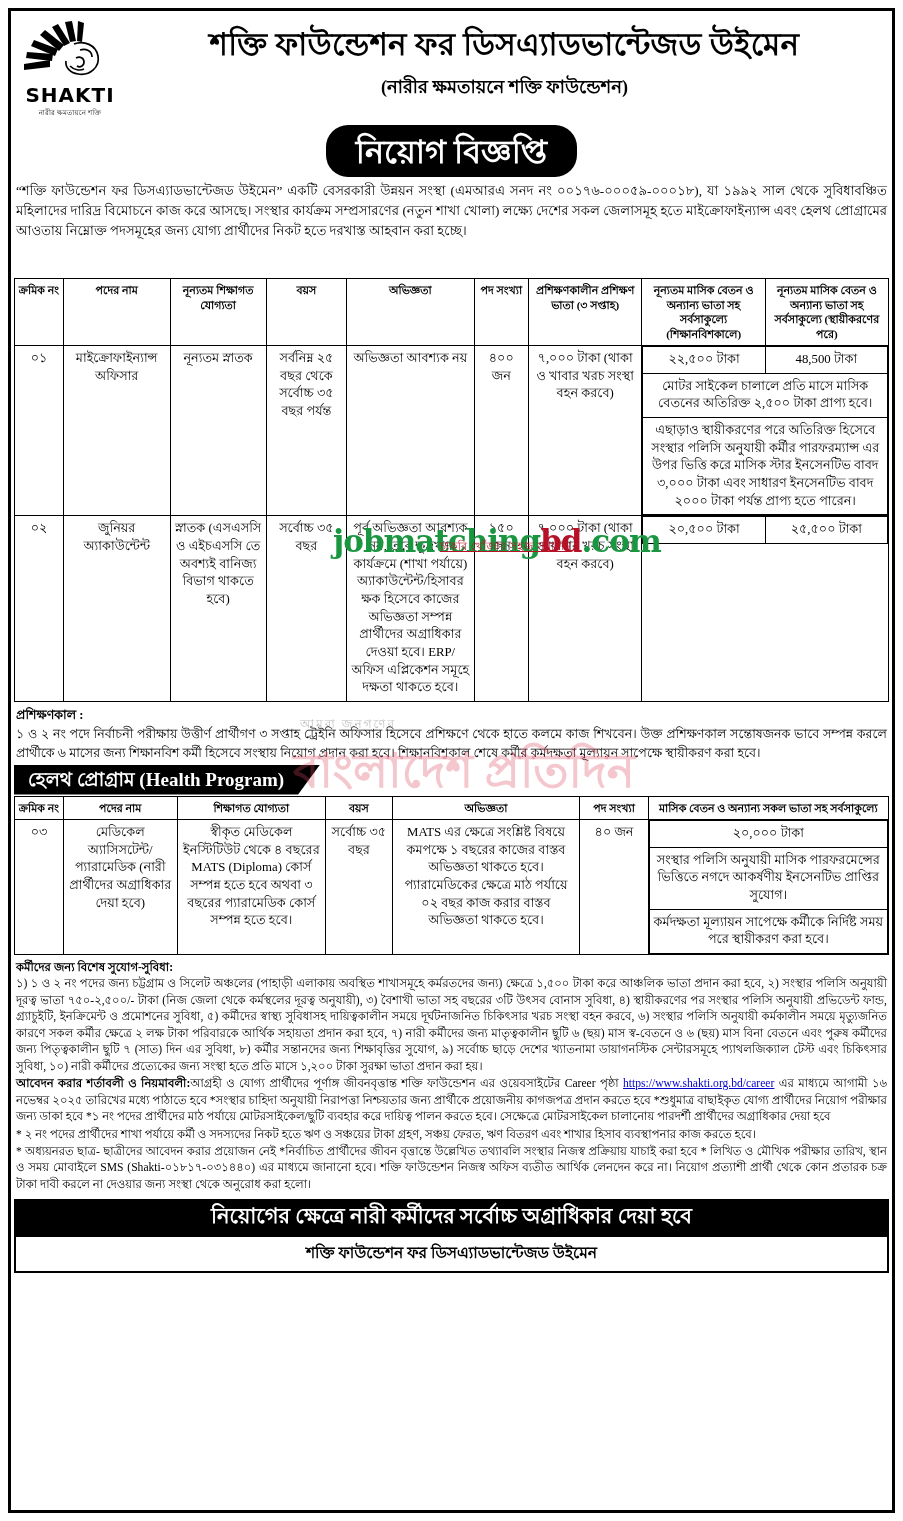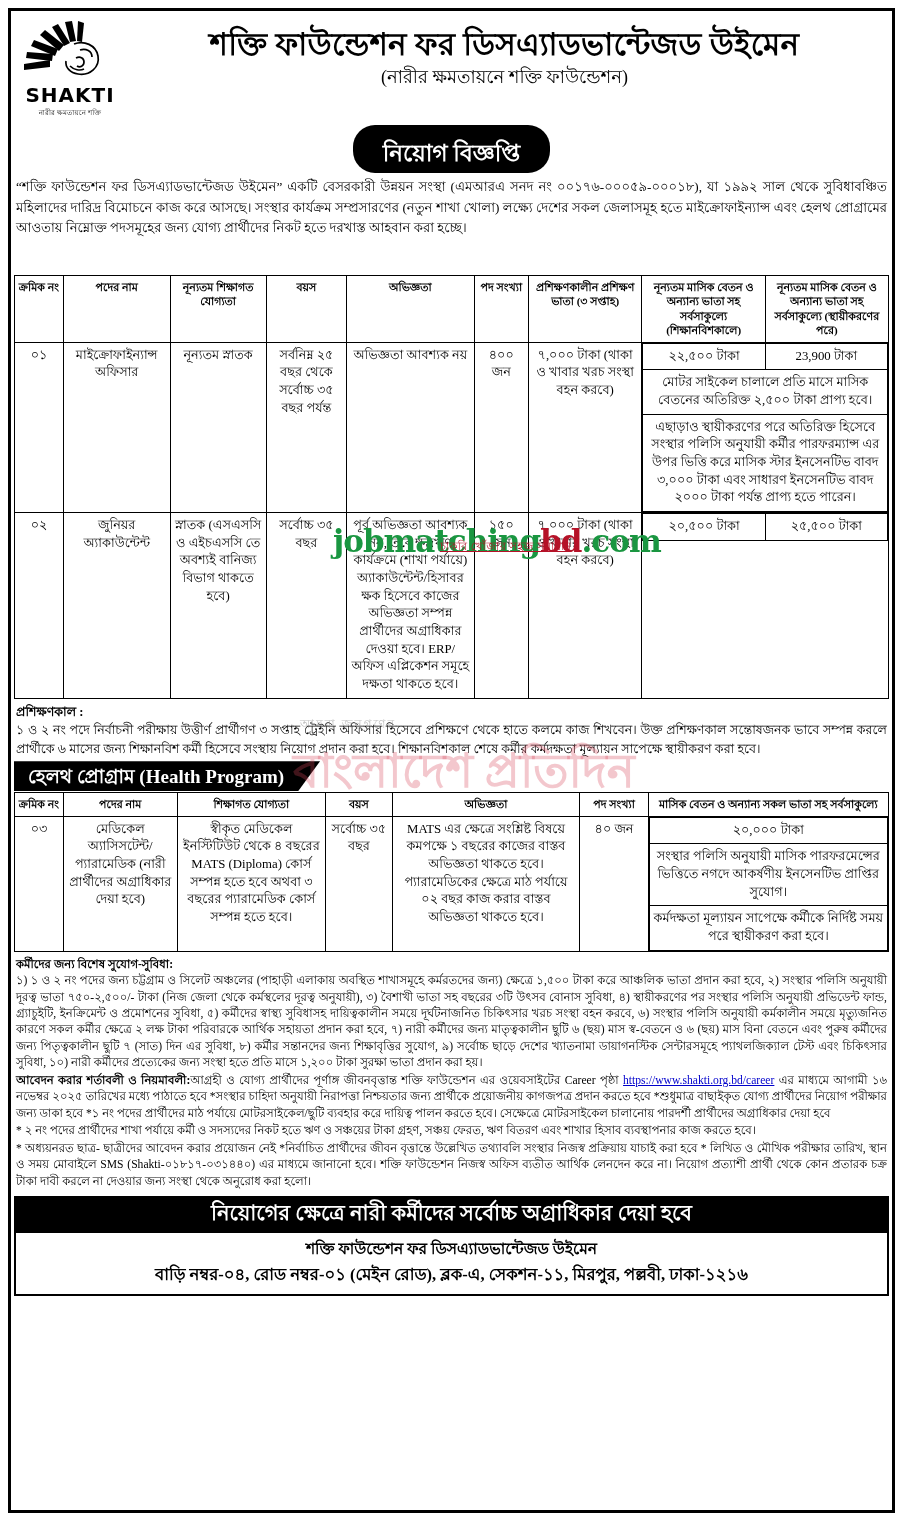--- a/index.html
+++ b/index.html
@@ -68,36 +68,36 @@
   .org-title{
     font-size:31px;
     font-weight:bold;
     line-height:1.12;
     letter-spacing:.3px;
     margin-top:10px;
     white-space:nowrap;
   }
   .org-subtitle{
     font-size:18px;
-    font-weight:normal;
-    margin-top:4px;
+    font-weight:bold;
+    margin-top:14px;
     line-height:1.2;
   }
   .notice-wrap{
     text-align:center;
     margin-top:6px;
     margin-bottom:4px;
   }
   .notice-pill{
     display:inline-block;
     background:#000;
     color:#fff;
-    font-size:23px;
-    font-weight:bold;
-    padding:16px 30px 6px 30px;
+    font-size:32px;
+    font-weight:bold;
+    padding:9px 30px 6px 30px;
     border-radius:22px;
     line-height:1.15;
   }
 
   
   .intro{
     font-size:13.2px;
     line-height:1.52;
     text-align:justify;
     margin:2px 2px 6px 2px;
@@ -345,21 +345,21 @@
           <td>নূন্যতম স্নাতক</td>
           <td>সর্বনিম্ন ২৫ বছর থেকে সর্বোচ্চ ৩৫ বছর পর্যন্ত</td>
           <td>অভিজ্ঞতা আবশ্যক নয়</td>
           <td>৪০০ জন</td>
           <td>৭,০০০ টাকা (থাকা ও খাবার খরচ সংস্থা বহন করবে)</td>
           <td colspan="2" style="padding:0;">
             <table class="nest">
               <tbody>
                   <tr class="split-row">
                 <td class="left-cell" style="width:50%">২২,৫০০ টাকা</td>
-                <td style="width:50%">23,900 টাকা</td>
+                <td style="width:50%">48,500 টাকা</td>
               </tr>
               <tr>
                 <td colspan="2" class="pad-note note-divider">মোটর সাইকেল চালালে প্রতি মাসে মাসিক বেতনের অতিরিক্ত ২,৫০০ টাকা প্রাপ্য হবে।</td>
               </tr>
               <tr>
                 <td colspan="2" class="pad-note">এছাড়াও স্থায়ীকরণের পরে অতিরিক্ত হিসেবে সংস্থার পলিসি অনুযায়ী কর্মীর পারফরম্যান্স এর উপর ভিত্তি করে মাসিক স্টার ইনসেনটিভ বাবদ ৩,০০০ টাকা এবং সাধারণ ইনসেনটিভ বাবদ ২০০০ টাকা পর্যন্ত প্রাপ্য হতে পারেন।</td>
               </tr>
             </tbody>
               </table>
           </td>
@@ -450,21 +450,20 @@
       <p>
         <span class="lbl" style="display:inline;">আবেদন করার শর্তাবলী ও নিয়মাবলী:</span><span>আগ্রহী ও যোগ্য প্রার্থীদের পূর্ণাঙ্গ জীবনবৃত্তান্ত শক্তি ফাউন্ডেশন এর ওয়েবসাইটের Career পৃষ্ঠা </span><a class="link" href="#">https://www.shakti.org.bd/career</a><span> এর মাধ্যমে আগামী ১৬ নভেম্বর ২০২৫ তারিখের মধ্যে পাঠাতে হবে *সংস্থার চাহিদা অনুযায়ী নিরাপত্তা নিশ্চয়তার জন্য প্রার্থীকে প্রয়োজনীয় কাগজপত্র প্রদান করতে হবে *শুধুমাত্র বাছাইকৃত যোগ্য প্রার্থীদের নিয়োগ পরীক্ষার জন্য ডাকা হবে *১ নং পদের প্রার্থীদের মাঠ পর্যায়ে মোটরসাইকেল/ছুটি ব্যবহার করে দায়িত্ব পালন করতে হবে। সেক্ষেত্রে মোটরসাইকেল চালানোয় পারদর্শী প্রার্থীদের অগ্রাধিকার দেয়া হবে</span>
       </p>
       <p>* ২ নং পদের প্রার্থীদের শাখা পর্যায়ে কর্মী ও সদস্যদের নিকট হতে ঋণ ও সঞ্চয়ের টাকা গ্রহণ, সঞ্চয় ফেরত, ঋণ বিতরণ এবং শাখার হিসাব ব্যবস্থাপনার কাজ করতে হবে।</p>
       <p>* অধ্যয়নরত ছাত্র- ছাত্রীদের আবেদন করার প্রয়োজন নেই *নির্বাচিত প্রার্থীদের জীবন বৃত্তান্তে উল্লেখিত তথ্যাবলি সংস্থার নিজস্ব প্রক্রিয়ায় যাচাই করা হবে * লিখিত ও মৌখিক পরীক্ষার তারিখ, স্থান ও সময় মোবাইলে SMS (Shakti-০১৮১৭-০৩১৪৪০) এর মাধ্যমে জানানো হবে। শক্তি ফাউন্ডেশন নিজস্ব অফিস ব্যতীত আর্থিক লেনদেন করে না। নিয়োগ প্রত্যাশী প্রার্থী থেকে কোন প্রতারক চক্র টাকা দাবী করলে না দেওয়ার জন্য সংস্থা থেকে অনুরোধ করা হলো।</p>
     </div>
 
     <div class="footer-band">নিয়োগের ক্ষেত্রে নারী কর্মীদের সর্বোচ্চ অগ্রাধিকার দেয়া হবে</div>
     <div class="footer-addr">
       <div class="l1">শক্তি ফাউন্ডেশন ফর ডিসএ্যাডভান্টেজড উইমেন</div>
-      <div class="l2">বাড়ি নম্বর-০৪, রোড নম্বর-০১ (মেইন রোড), ব্লক-এ, সেকশন-১১, মিরপুর, পল্লবী, ঢাকা-১২১৬</div>
     </div>
 
   </div>
 
   <div class="wm wm-jm"><span class="g">jobmatching</span><span class="r">bd</span><span class="g">.com</span></div>
   <div class="wm-jm-sub">চাকরি খোঁজার সহজ সমাধান</div>
 
   <div class="wm-bp-sub">আমরা জনগণের</div>
   <div class="wm wm-bp">বাংলাদেশ প্রতিদিন</div>
 </div>

